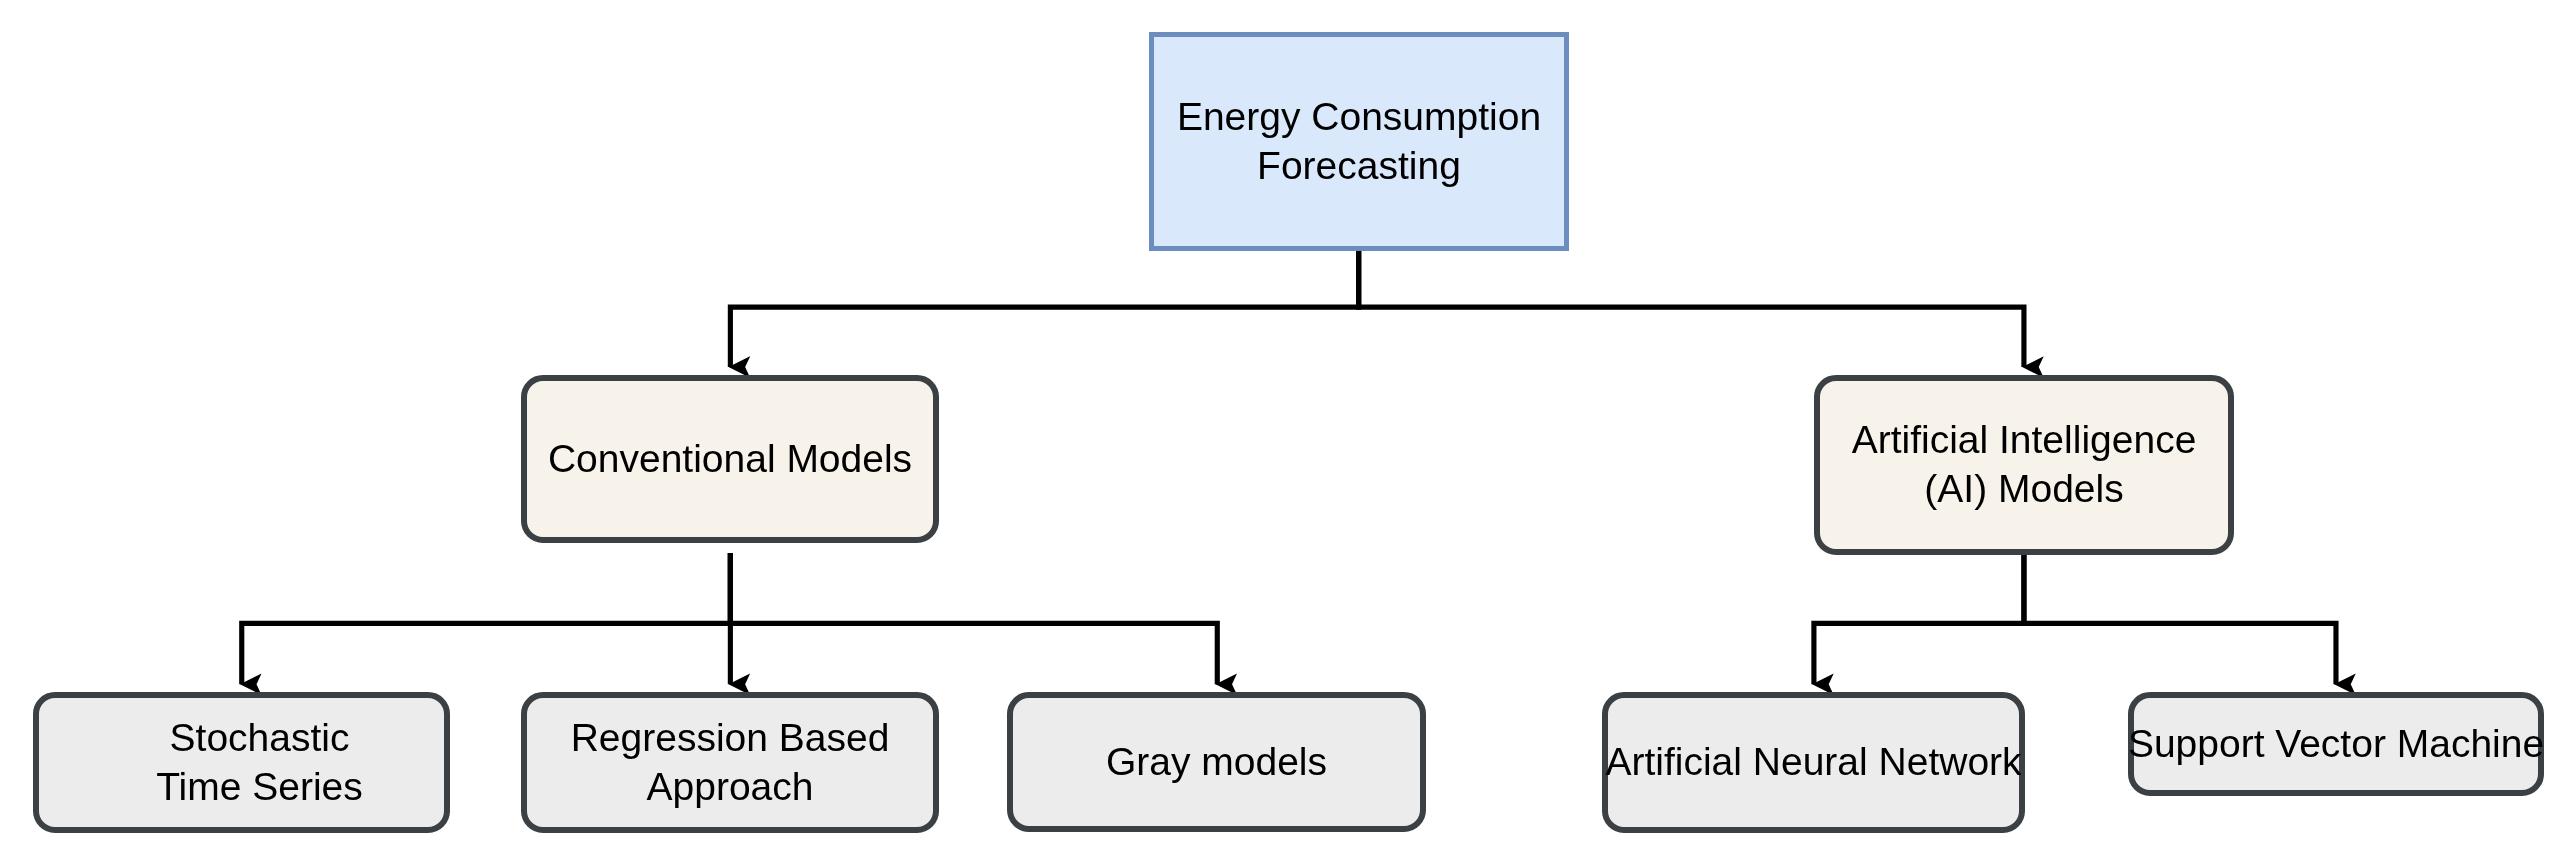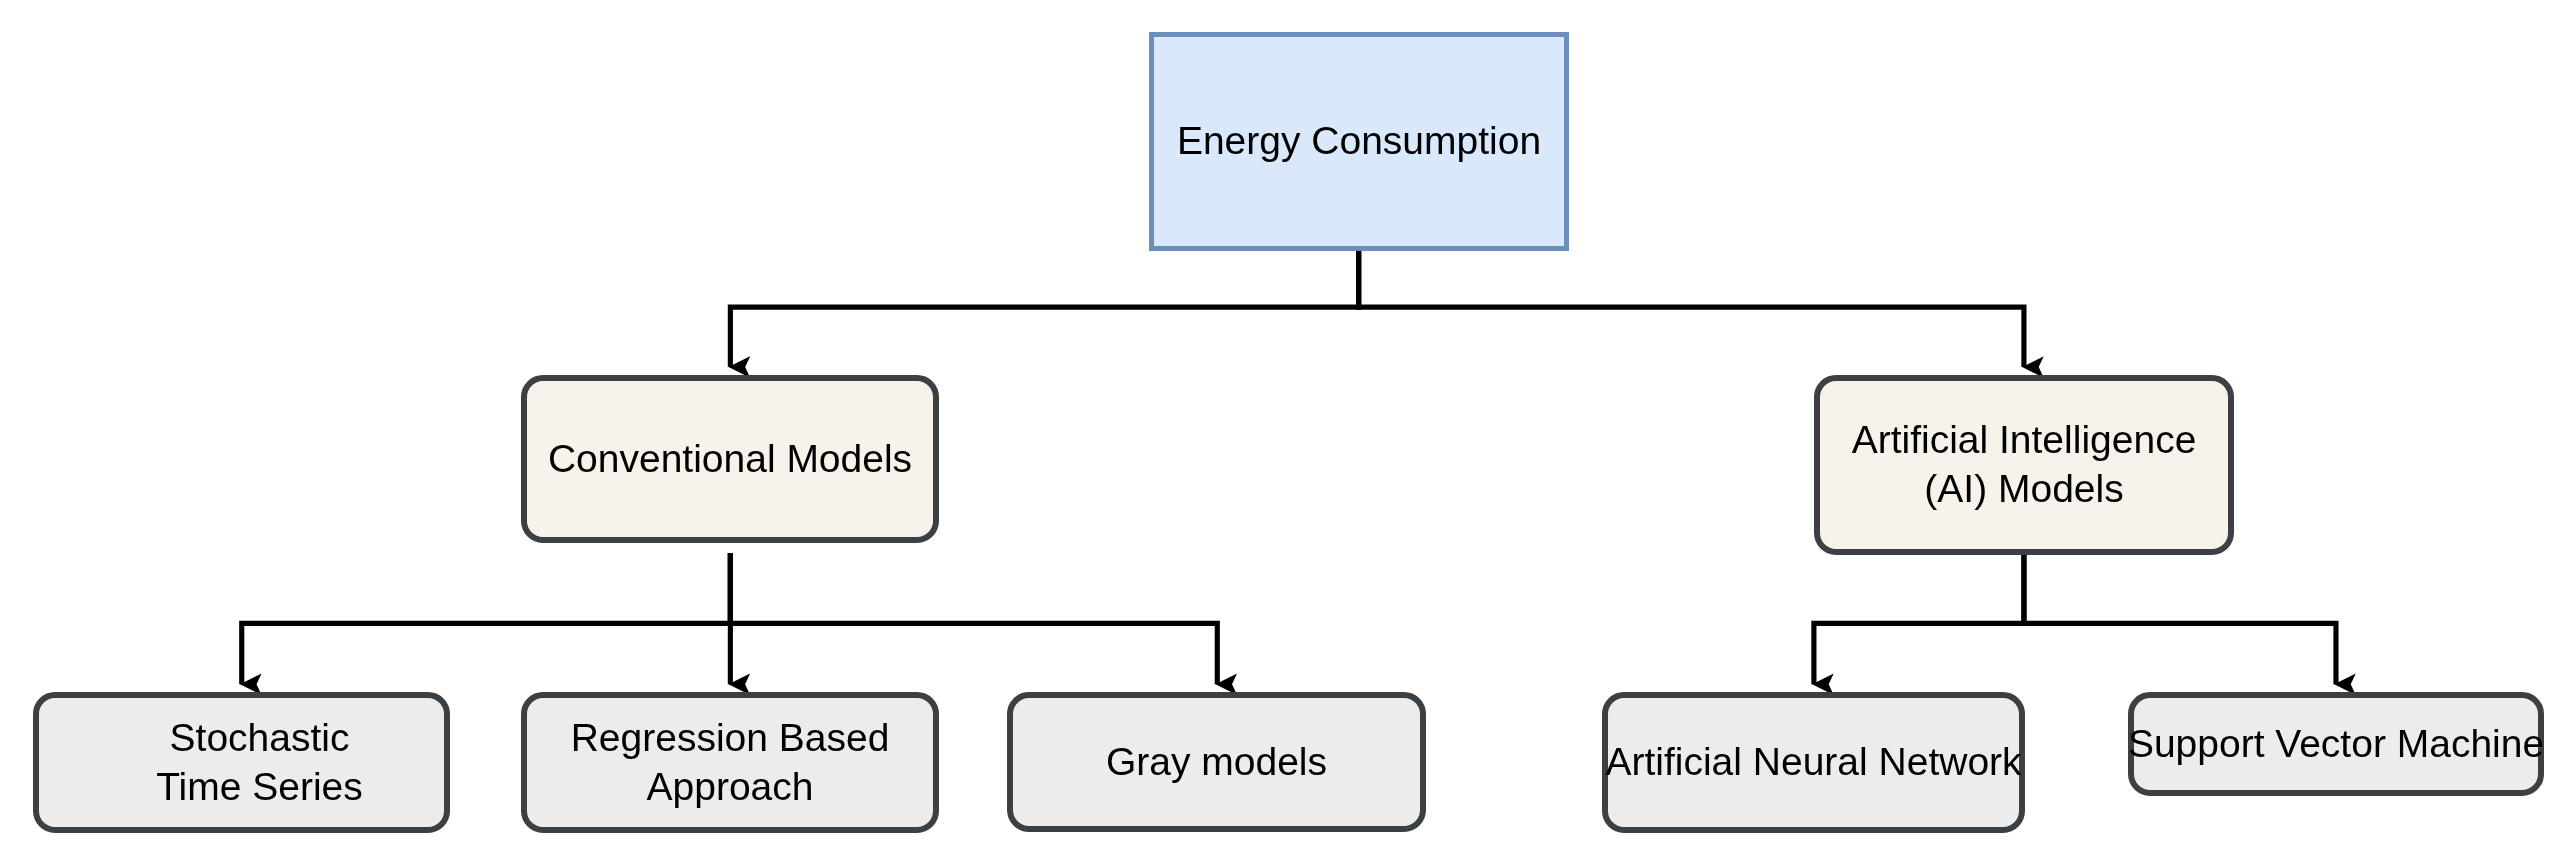--- a/index.html
+++ b/index.html
@@ -84,20 +84,21 @@
     <path class="connector" d="M 1585 282 V 358 H 2361 V 428" marker-end="url(#arrow)"></path>
     <path class="connector" d="M 852 645 V 727 H 282 V 798" marker-end="url(#arrow)"></path>
     <path class="connector" d="M 852 645 V 798" marker-end="url(#arrow)"></path>
     <path class="connector" d="M 852 645 V 727 H 1420 V 798" marker-end="url(#arrow)"></path>
     <path class="connector" d="M 2361 645 V 727 H 2116 V 798" marker-end="url(#arrow)"></path>
     <path class="connector" d="M 2361 645 V 727 H 2725 V 798" marker-end="url(#arrow)"></path>
   </svg>
 
   <div class="node node-root">
     <span>Energy Consumption</span>
+    <span>Forecasting</span>
   </div>
 
   <div class="node node-branch node-conventional">
     <span>Conventional Models</span>
   </div>
 
   <div class="node node-branch node-ai">
     <span>Artificial Intelligence</span>
     <span>(AI) Models</span>
   </div>

